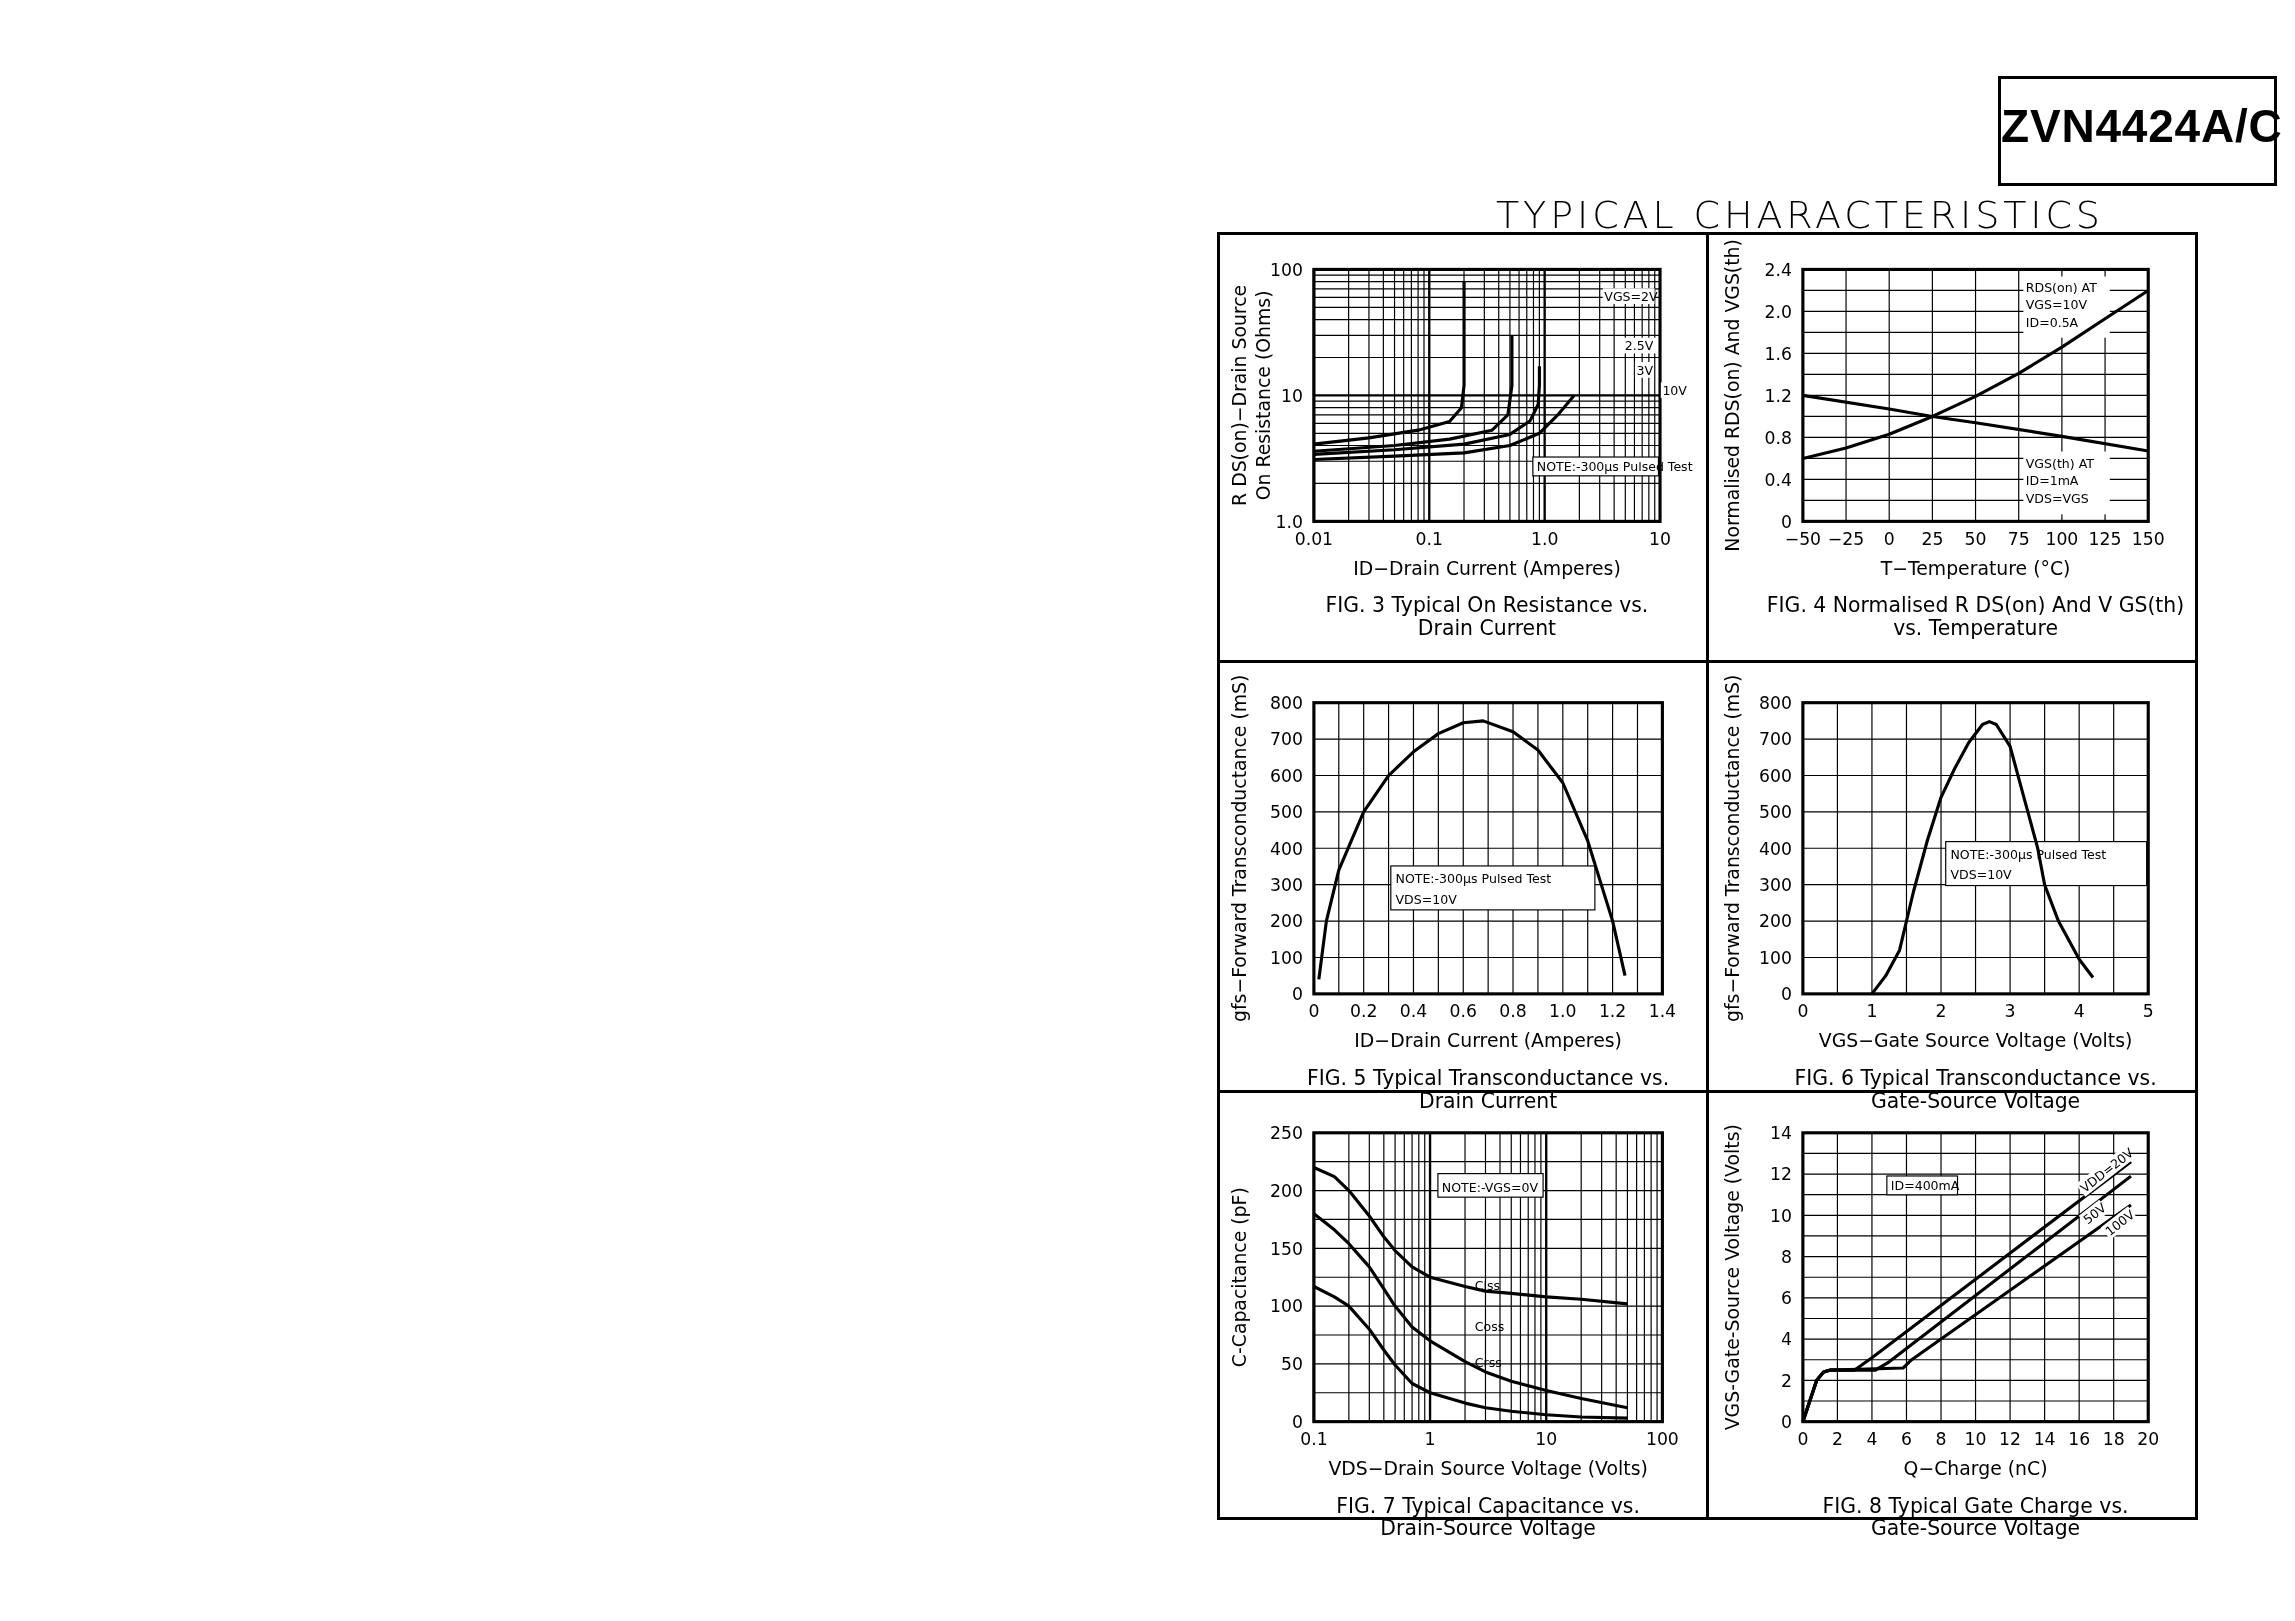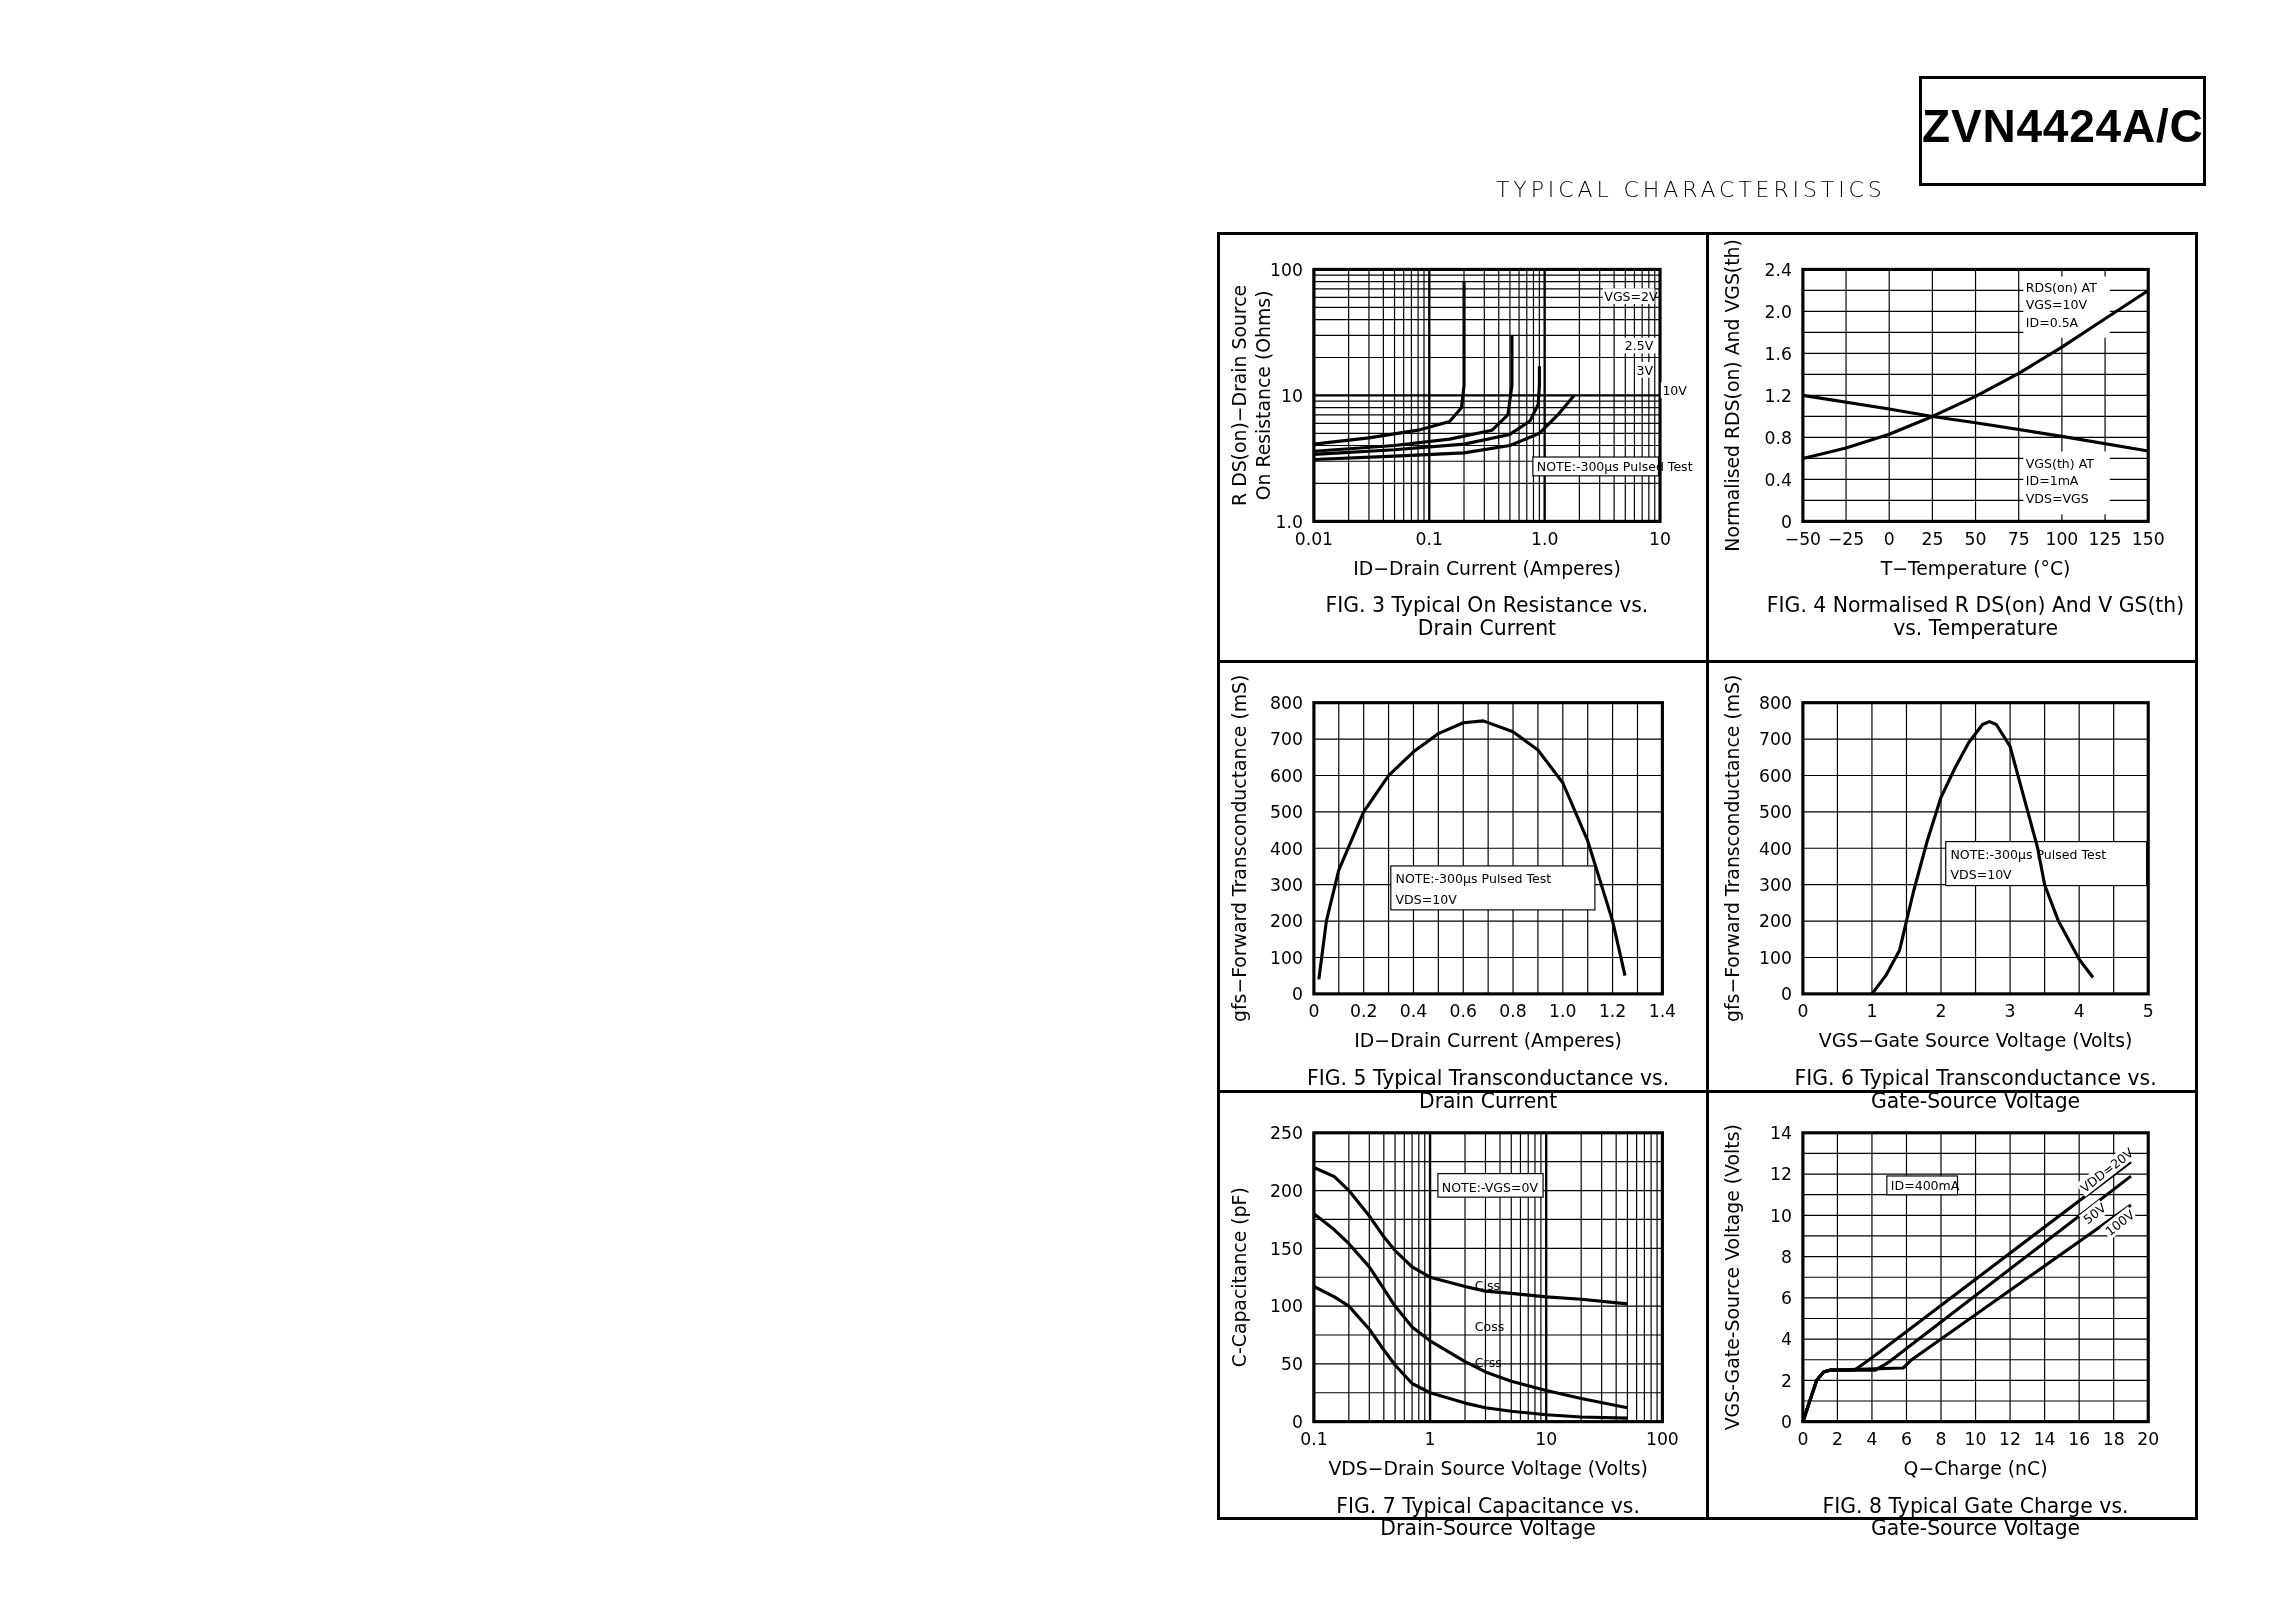--- a/index.html
+++ b/index.html
@@ -1,20 +1,20 @@
 <!DOCTYPE html>
 <html style="font-size:12.6px"><head>
 <meta charset="utf-8">
 <style>
   html,body{margin:0;padding:0;background:#fff;}
   body{width:2295px;height:1622px;position:relative;overflow:hidden;font-family:"DejaVu Sans",sans-serif;color:#000;}
   .abs{position:absolute;}
-  #part-box{left:1919px;top:76px;width:273px;height:104px;border:3.9px solid #000;box-sizing:content-box;padding-left:8px;}
+  #part-box{left:1998px;top:76px;width:273px;height:104px;border:3.9px solid #000;box-sizing:content-box;}
   #part-box span{position:absolute;left:0;top:20.4px;width:100%;text-align:center;font-family:"Liberation Sans",sans-serif;font-weight:bold;font-size:46px;letter-spacing:0.8px;}
-  #heading{left:1496px;top:177px;font-family:"DejaVu Sans",sans-serif;font-size:22px;font-weight:200;letter-spacing:3.9px;white-space:nowrap;-webkit-text-stroke:0;font-stretch:condensed;}
+  #heading{left:1496px;top:193px;font-family:"DejaVu Sans",sans-serif;font-size:38px;font-weight:200;letter-spacing:3.9px;white-space:nowrap;-webkit-text-stroke:0;font-stretch:condensed;}
   #frame{left:1217px;top:232px;width:981px;height:1288px;border:3.1px solid #000;box-sizing:border-box;}
   .vdiv{left:1706px;top:232px;width:3.1px;height:1288px;background:#000;}
   .hdiv{left:1217px;width:981px;height:3.1px;background:#000;}
   svg{position:absolute;left:0;top:0;}
   svg text{font-family:"DejaVu Sans",sans-serif;fill:#000;}
 </style>
 </head>
 <body>
 
 <div id="part-box" class="abs">

